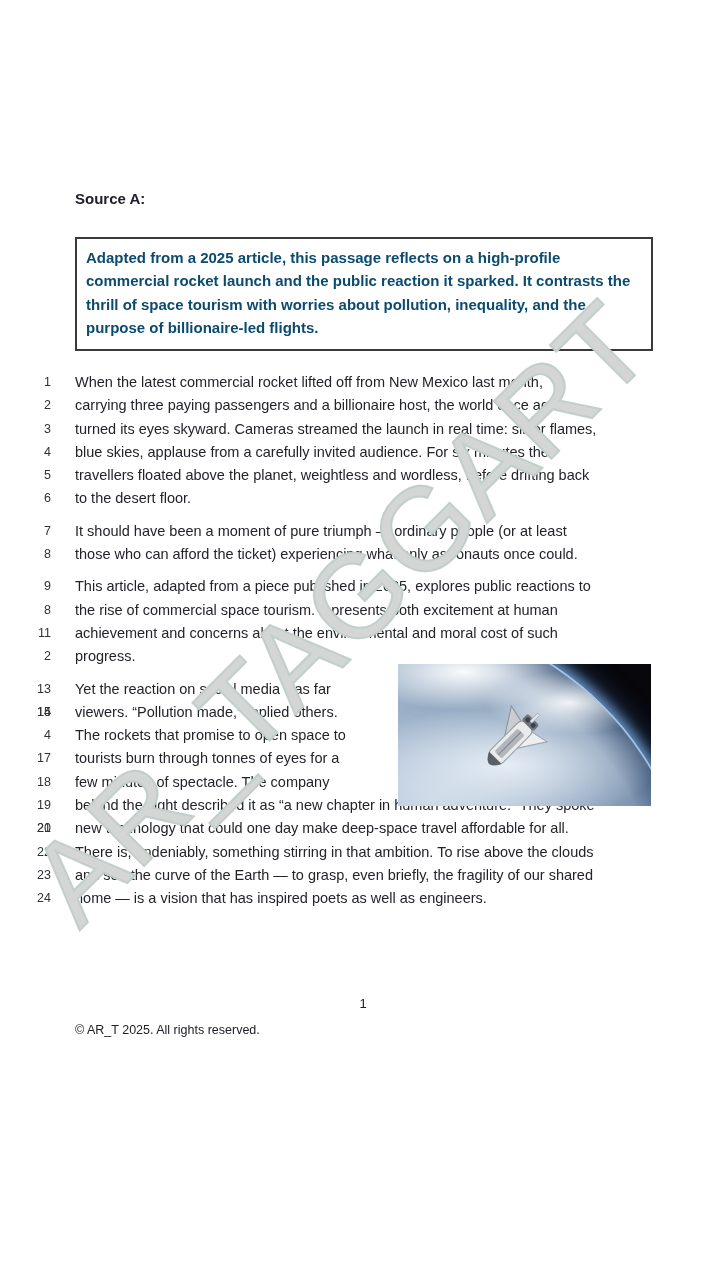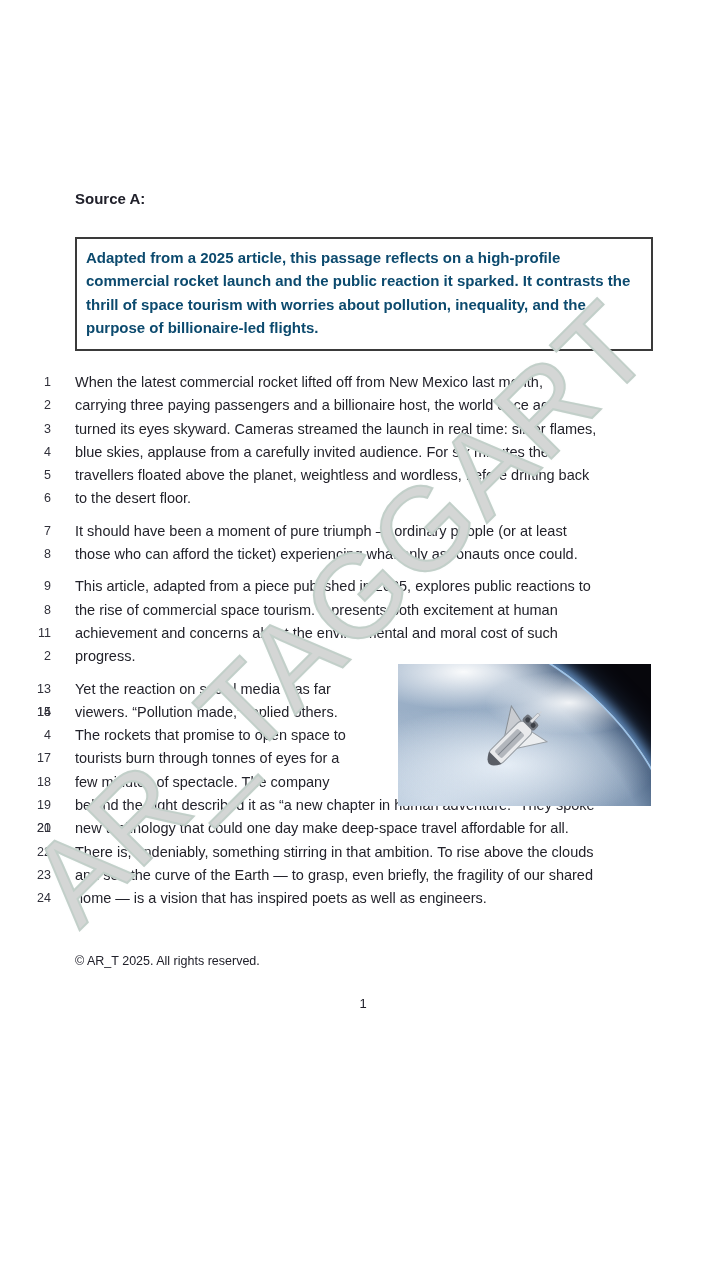--- a/index.html
+++ b/index.html
@@ -68,21 +68,21 @@
     text-shadow:0 0 2px rgba(170,200,190,0.55);
     z-index:5; pointer-events:none; white-space:nowrap;
     user-select:none;
   }
 
   .page-number {
     position:absolute; left:75px; top:996px; width:576px;
     text-align:center; font-size:13px; color:#20202a; z-index:1;
   }
   .copyright {
-    position:absolute; left:75px; top:954px;
+    position:absolute; left:75px; top:1023px;
     font-size:12.5px; color:#20202a; z-index:1;
   }
 </style>
 </head>
 <body>
 
 <div class="page">
 
   <div class="source-label">Source A:</div>
 

